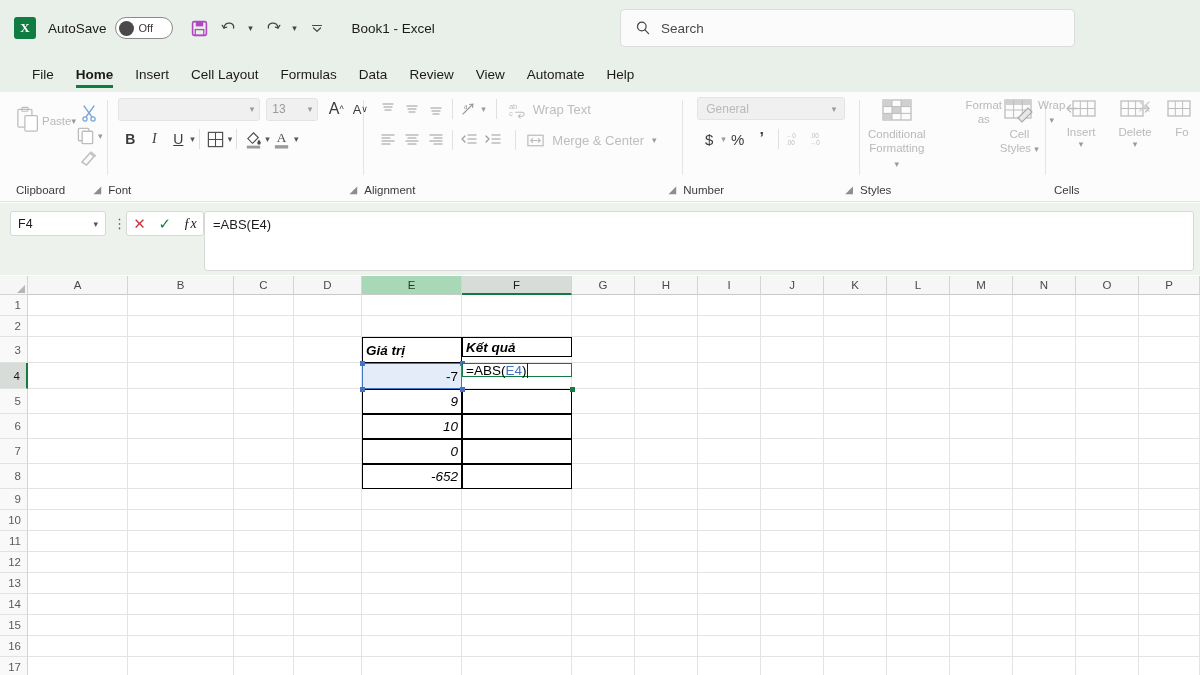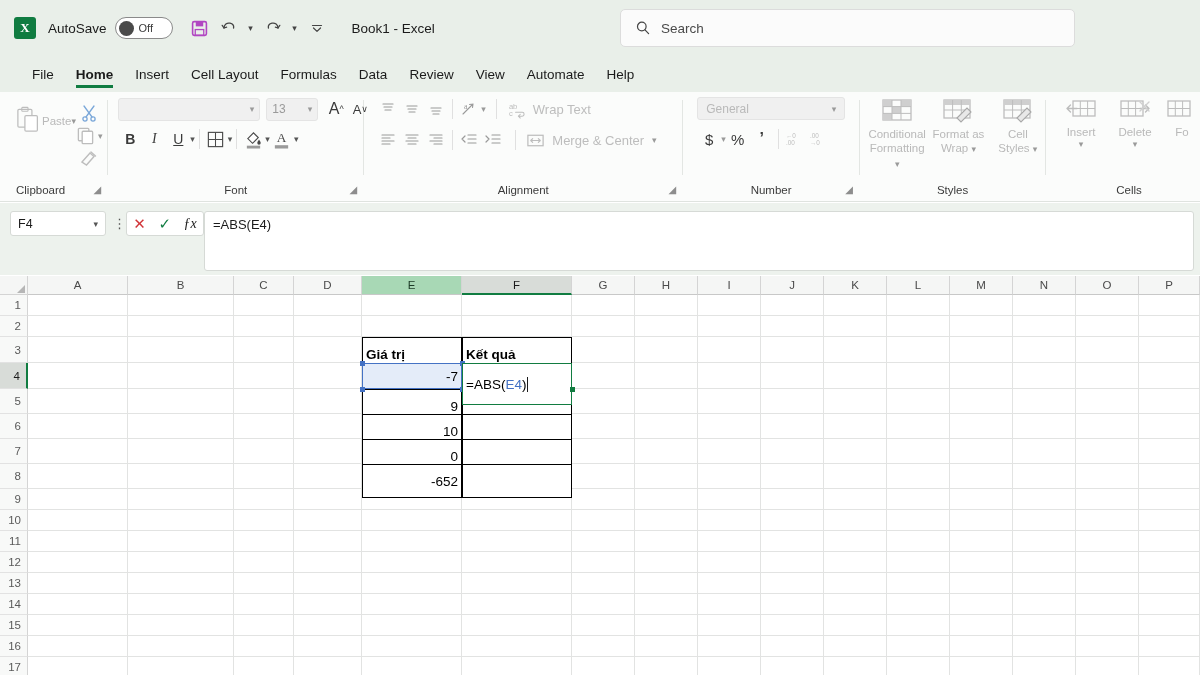--- a/index.html
+++ b/index.html
@@ -72,21 +72,21 @@
   
   .ribbon {
     position: absolute; top: 92px; left: 0; width: 1200px; height: 110px;
     background: #fbfcfb; border-bottom: 1px solid #dfe3df;
     display: flex; align-items: stretch;
   }
   .rgroup { position: relative; display: flex; flex-direction: column; }
   .rgroup-sep { width: 1px; background: #e3e6e3; margin: 8px 0 26px 0; }
   .rgroup-body { flex: 1; display: flex; align-items: flex-start; padding-top: 5px; }
   .rgroup-name {
-    position: absolute; bottom: 5px; left: 0; right: 0; text-align: center;
+    position: absolute; bottom: 5px; left: 0; right: 0; text-align: left;
     font-size: 11.5px; color: #3b3b3b;
   }
   .dialog-launcher {
     position: absolute; bottom: 6px; right: 6px; font-size: 10px; color: #8d8d8d;
   }
   .dim { color: #b9b9b9; }
   .lbl-sm { font-size: 11.5px; color: #b9b9b9; text-align: center; line-height: 1.25; }
 
   
   .clip-col { display:flex; flex-direction:row; align-items:center; width: 62px; padding-top: 4px;}
@@ -174,21 +174,21 @@
     display:flex; align-items:center; justify-content:flex-end; padding-right:6px;
   }
   .rowhead.sel { background:#d8dcd8; color:#1b1b1b; border-right:2px solid #107c41; }
   .gcell {
     position:absolute; border-right:1px solid #e2e3e2; border-bottom:1px solid #e2e3e2;
     background:#ffffff;
   }
   .tcell {
     position:absolute; border:1px solid #000; background:#fff;
     font-size:13.5px; color:#000; display:flex; align-items:center;
-    padding: 16px 3px; overflow:hidden; white-space:nowrap;
+    padding: 8px 3px; overflow:hidden; white-space:nowrap;font-style:italic;
   }
   .tcell.hdr { font-weight:bold; justify-content:flex-start; }
   .tcell.num { justify-content:flex-end; }
   .src-cell {
     position:absolute; background:#e4ecf9; border:1.5px solid #4472c4; z-index:5;
     display:flex; align-items:center; justify-content:flex-end; padding-right:3px;
     font-size:13.5px; color:#000;
   }
   .handle { position:absolute; width:5px; height:5px; background:#4472c4; z-index:6; }
   .edit-cell {
@@ -492,21 +492,21 @@
             <rect x="21" y="3" width="10" height="6.6" fill="#cfcfcf"></rect>
             <rect x="12" y="9.6" width="9" height="6.8" fill="#cfcfcf"></rect>
             <rect x="3" y="16.4" width="9" height="6.6" fill="#cfcfcf"></rect>
             <path d="M12 3 V23 M21 3 V23 M3 9.6 H31 M3 16.4 H31" stroke="#bdbdbd" stroke-width="1"></path>
           </svg>
           <div class="lbl-sm">Conditional</div>
           <div class="lbl-sm">
             <span>Formatting</span> <span class="caret dim">▾</span>
           </div>
         </div>
-        <div style="display:flex;flex-direction:column;align-items:center;width:60px;">
+        <div style="display:flex;flex-direction:row;align-items:center;width:60px;gap:36px;">
           <svg width="34" height="30" viewBox="0 0 34 30">
             <rect x="3" y="3" width="26" height="18" fill="none" stroke="#bdbdbd" stroke-width="1.3"></rect>
             <rect x="3" y="3" width="26" height="5" fill="#cfcfcf"></rect>
             <path d="M3 13 H29 M11.6 3 V21 M20.3 3 V21" stroke="#bdbdbd" stroke-width="1"></path>
             <path d="M16 21 L26 11 L30 15 L20 25 Z" fill="#e8e8e8" stroke="#a8a8a8" stroke-width="1.1"></path>
           </svg>
           <div class="lbl-sm">Format as</div>
           <div class="lbl-sm">
             <span>Wrap</span> <span class="caret dim">▾</span>
           </div>
@@ -900,21 +900,21 @@
     <div class="tcell" style="left:462px; top:138px; width:110px; height:25px;"></div>
     <div class="tcell" style="left:462px; top:163px; width:110px; height:25px;"></div>
     <div class="tcell" style="left:462px; top:188px; width:110px; height:25px;"></div>
 
     <div class="src-cell" style="left:362px; top:87px; width:100px; height:26px;">-7</div>
     <div class="handle" style="left:360px;  top:85px;"></div>
     <div class="handle" style="left:459.5px;top:85px;"></div>
     <div class="handle" style="left:360px;  top:110.5px;"></div>
     <div class="handle" style="left:459.5px;top:110.5px;"></div>
 
-    <div class="edit-cell" style="left:462px; top:87px; width:110px; height:42px;">
+    <div class="edit-cell" style="left:462px; top:87px; width:110px; height:14px;">
       <span>=ABS(</span>
         <span class="ref-blue">E4</span>
         <span>)</span>
         <span class="txt-caret"></span>
     </div>
     <div class="edit-handle" style="left:569.5px; top:110.5px;"></div>
   </div>
 </div>
 
 </body></html>

